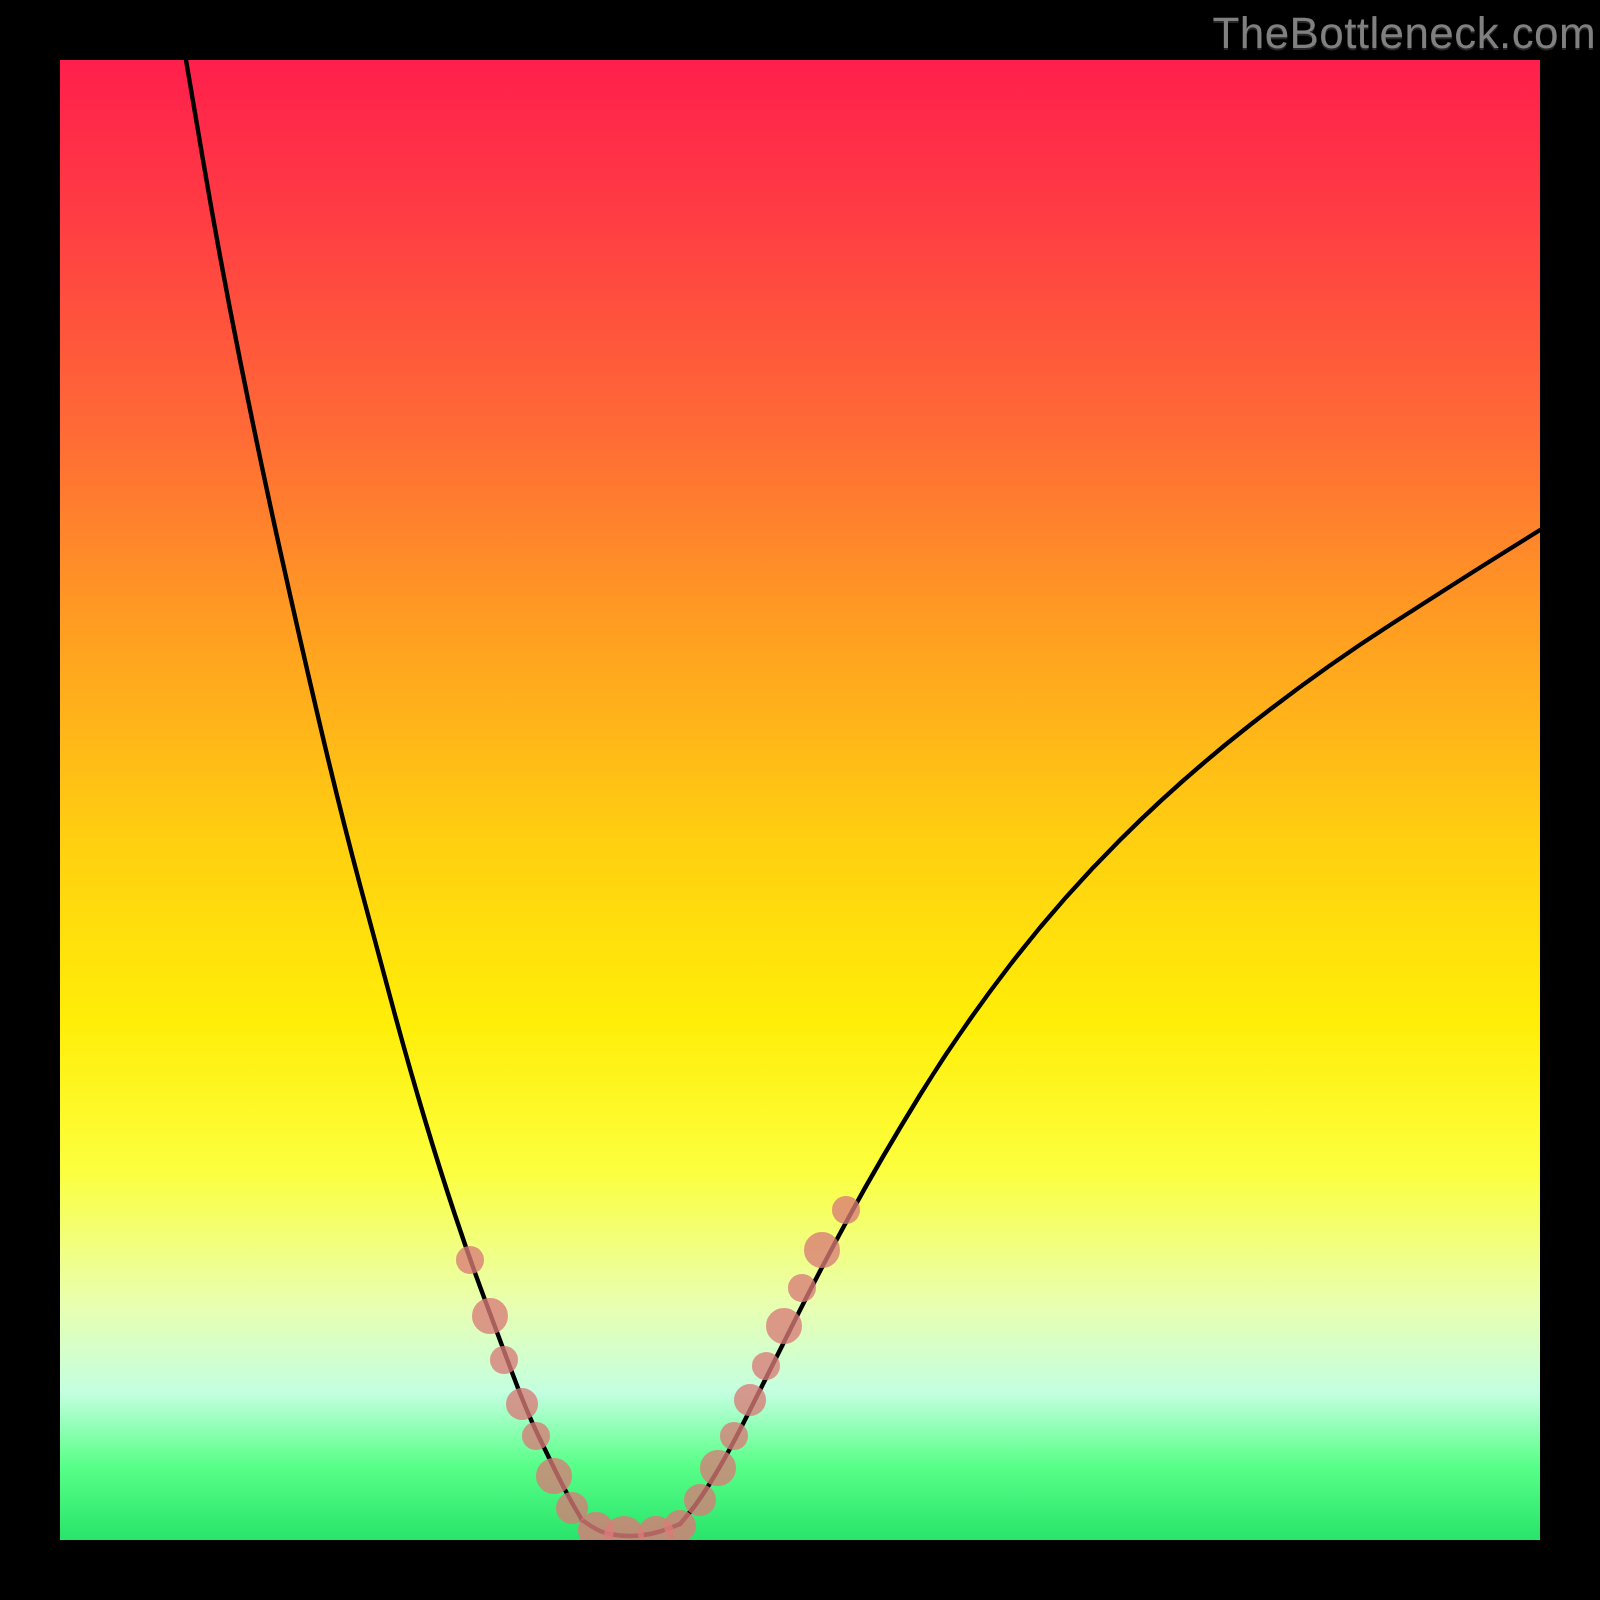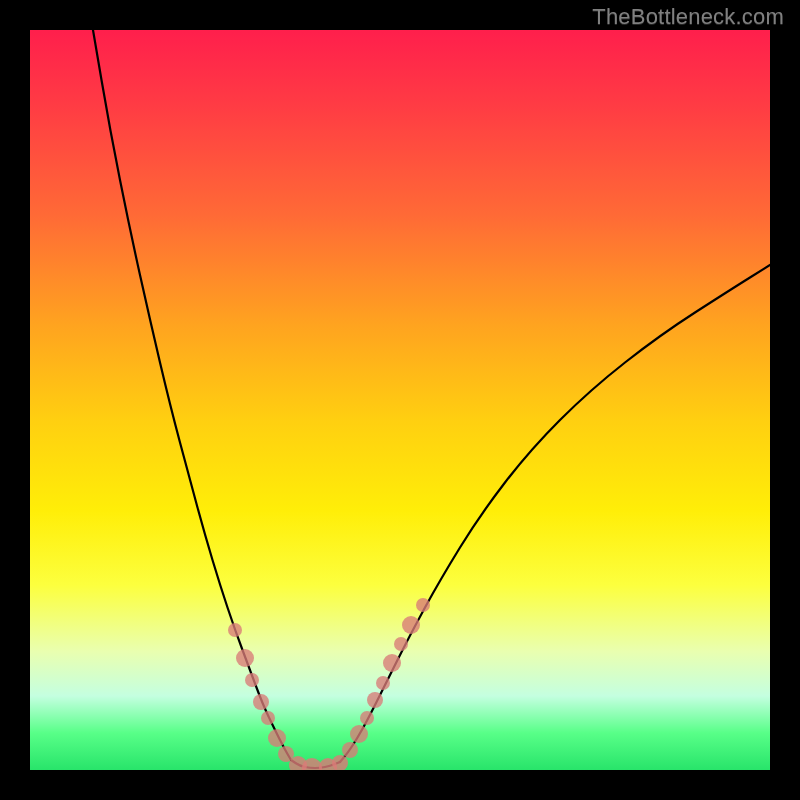--- a/index.html
+++ b/index.html
@@ -28,21 +28,21 @@
       #fcff3e 75%,
       #e9ffb0 84%,
       #c4ffe0 90%,
       #58ff88 95%,
       #28e46a 100%
     );
   }
   .watermark {
     position: absolute;
     top: 4px;
-    right: 16px;
+    right: 2px;
     color: #808080;
     font-size: 22px;
     letter-spacing: 0.2px;
     font-weight: 500;
     text-shadow: 0 1px 0 rgba(255,255,255,0.15);
   }
   svg {
     position: absolute;
     left: 0;
     top: 0;

